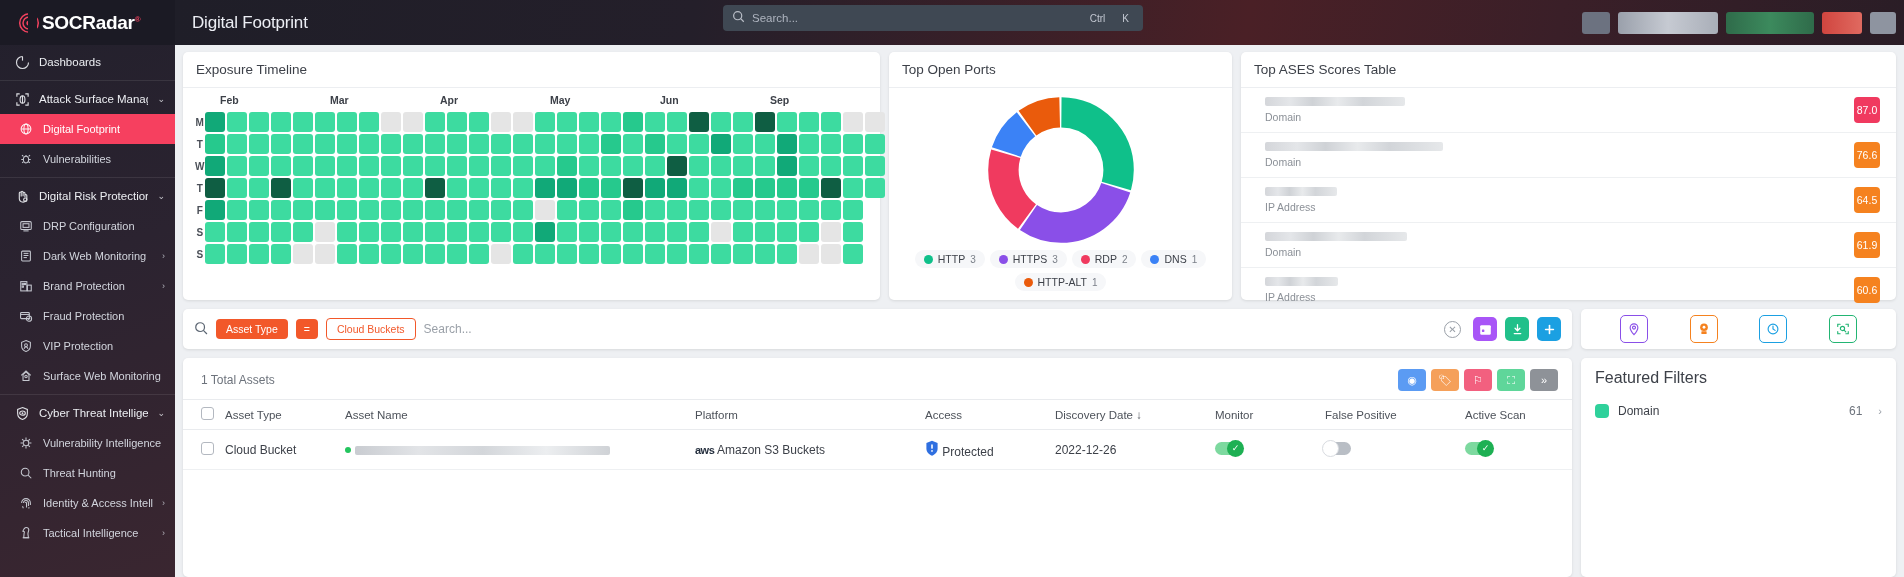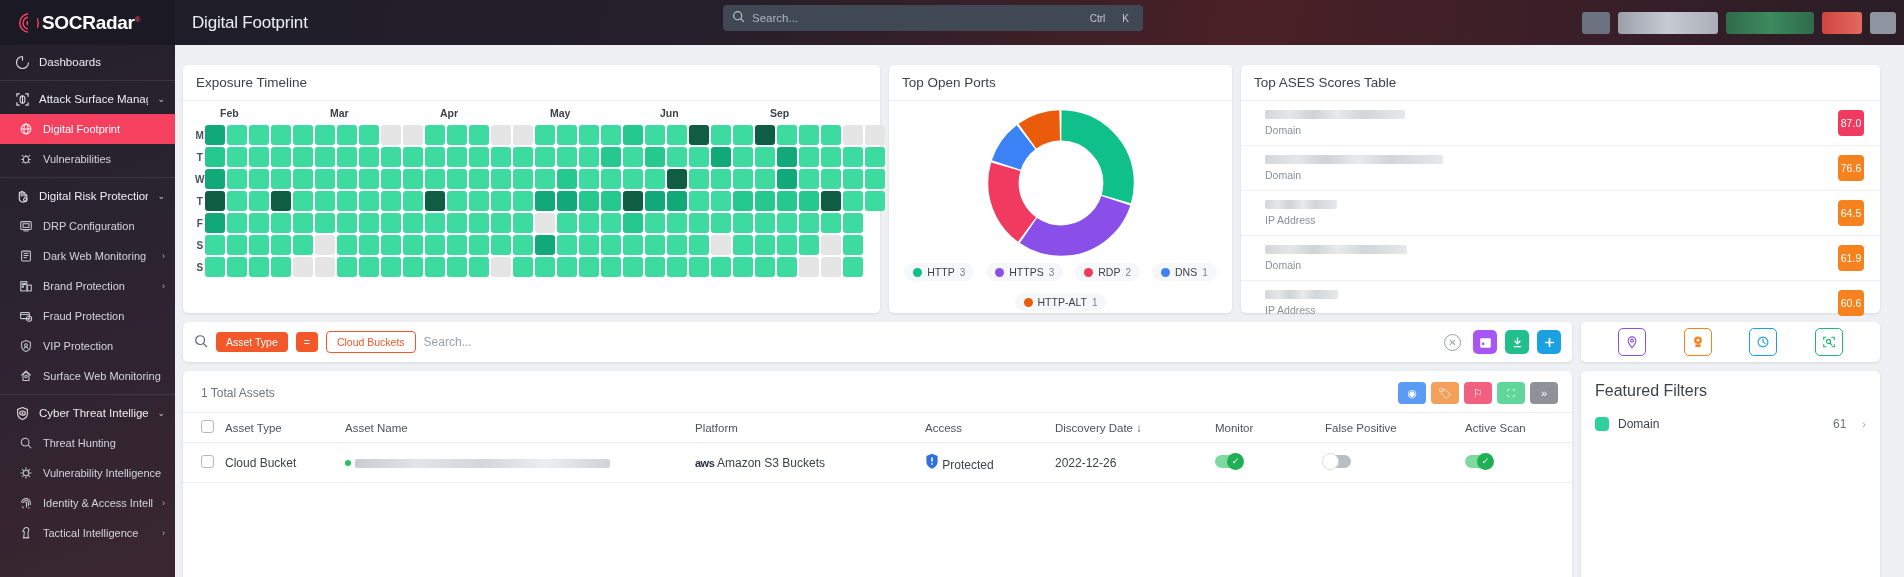--- a/index.html
+++ b/index.html
@@ -64,21 +64,21 @@
   .kbd { font-size:10px; color:#c3c8d2; padding:1px 5px; }
   .topright { position:absolute; right:8px; top:0; height:45px; display:flex; align-items:center; gap:8px;}
   .blurbox { height:22px; border-radius:3px; filter:blur(0.4px); }
   .bb1 { width:28px; background:#6c7280; }
   .bb2 { width:100px; background:linear-gradient(90deg,#9aa0ab,#c6cad2,#a9aeb8); }
   .bb3 { width:88px; background:linear-gradient(90deg,#2f6b4a,#3c8a5d,#2f6b4a); }
   .bb4 { width:40px; background:linear-gradient(90deg,#d0453f,#e06a60); }
   .bb5 { width:26px; background:#8e94a0; }
 
   
-  .content { flex:1; overflow:hidden; padding:7px 24px 0 8px;margin-top:13px; }
+  .content { flex:1; overflow:hidden; padding:7px 8px 0 8px; }
   .card { background:#fff; border-radius:5px; box-shadow:0 1px 3px rgba(0,0,0,.10); }
   .card-head { padding:10px 13px; font-size:13.5px; color:#3d4149; border-bottom:1px solid #eceef1; }
 
   .row1 { display:flex; gap:9px; height:248px; }
   .c-timeline { width:697px; flex:0 0 697px; }
   .c-ports { width:343px; flex:0 0 343px; }
   .c-ases { flex:1; min-width:0; }
 
   
   .hm-body { padding:6px 0 0 12px; position:relative; }
@@ -86,21 +86,21 @@
   .hm-months span { position:absolute; }
   .hm-grid { display:flex; }
   .hm-daycol { width:33px; display:flex; flex-direction:column; }
   .hm-daycol div { height:22px; display:flex; align-items:center; justify-content:center; font-size:10px; color:#4a4f57; font-weight:bold;}
   .hm-cols { display:flex; }
   .hm-col { display:flex; flex-direction:column; }
   .hm-cell { width:20px; height:20px; margin:1px; border-radius:3px; }
 
   
   .donut-wrap { height:158px; display:flex; align-items:center; justify-content:center; padding-top:6px;}
-  .legend { display:flex; justify-content:center; gap:12px; flex-wrap:wrap; padding:4px 6px 0 6px;}
+  .legend { display:flex; justify-content:center; gap:5px; flex-wrap:wrap; padding:4px 6px 0 6px;}
   .lg { display:flex; align-items:center; gap:5px; background:#f6f7f9; border-radius:11px; padding:3px 9px; font-size:10.5px; color:#3d4149;}
   .lg .dot { width:9px;height:9px;border-radius:50%; }
   .lg .n { color:#7b8089; font-size:10px; }
 
   
   .ases-row { display:flex; align-items:center; padding:9px 16px 9px 24px; border-bottom:1px solid #eef0f2; }
   .ases-row:last-child { border-bottom:0; }
   .ases-left { flex:1; min-width:0; }
   .redact { height:9px; border-radius:2px; background:linear-gradient(90deg,#d4d6da 0%,#e4e6e9 18%,#cfd2d6 34%,#e8eaec 52%,#d2d5d9 70%,#e6e8ea 100%); filter:blur(.7px); margin-bottom:5px;}
   .ases-type { font-size:10.5px; color:#8b9097; }
@@ -292,34 +292,34 @@
               <ellipse cx="8" cy="7.6" rx="3" ry="2.2" stroke="currentColor" fill="none" stroke-width="1.2"></ellipse>
               <circle cx="8" cy="7.6" r="1" fill="currentColor"></circle>
             </svg>
           </span>
           <span class="lbl">Cyber Threat Intelligence</span>
           <span class="chev">⌄</span>
         </div>
         <div class="nav-item sub">
           <span class="ico">
             <svg width="14" height="14" viewBox="0 0 16 16">
+              <circle cx="8" cy="8" r="3.2" stroke="currentColor" fill="none" stroke-width="1.2"></circle>
+              <path d="M8 1.8v2.4M8 11.8v2.4M1.8 8h2.4M11.8 8h2.4M3.6 3.6l1.7 1.7M10.7 10.7l1.7 1.7M12.4 3.6l-1.7 1.7M5.3 10.7l-1.7 1.7" stroke="currentColor" fill="none" stroke-width="1.2"></path>
+            </svg>
+          </span>
+          <span class="lbl">Vulnerability Intelligence</span>
+        </div>
+        <div class="nav-item sub">
+          <span class="ico">
+            <svg width="14" height="14" viewBox="0 0 16 16">
               <circle cx="7" cy="7" r="4.4" stroke="currentColor" fill="none" stroke-width="1.2"></circle>
               <line x1="10.4" y1="10.4" x2="14" y2="14" stroke="currentColor" fill="none" stroke-width="1.2"></line>
             </svg>
           </span>
           <span class="lbl">Threat Hunting</span>
-        </div>
-        <div class="nav-item sub">
-          <span class="ico">
-            <svg width="14" height="14" viewBox="0 0 16 16">
-              <circle cx="8" cy="8" r="3.2" stroke="currentColor" fill="none" stroke-width="1.2"></circle>
-              <path d="M8 1.8v2.4M8 11.8v2.4M1.8 8h2.4M11.8 8h2.4M3.6 3.6l1.7 1.7M10.7 10.7l1.7 1.7M12.4 3.6l-1.7 1.7M5.3 10.7l-1.7 1.7" stroke="currentColor" fill="none" stroke-width="1.2"></path>
-            </svg>
-          </span>
-          <span class="lbl">Vulnerability Intelligence</span>
         </div>
         <div class="nav-item sub">
           <span class="ico">
             <svg width="14" height="14" viewBox="0 0 16 16">
               <path d="M3 8a5 5 0 0 1 10 0v2.4M5.2 8a2.8 2.8 0 0 1 5.6 0v3.4M7.4 8a.6.6 0 0 1 1.2 0v5M4 11.6c.5 1 .8 1.6.8 2.4M11.6 12.8c-.3.7-.4 1-.4 1.6" stroke="currentColor" fill="none" stroke-width="1.2"></path>
             </svg>
           </span>
           <span class="lbl">Identity &amp; Access Intelligence</span>
           <span class="chev">›</span>
         </div>

